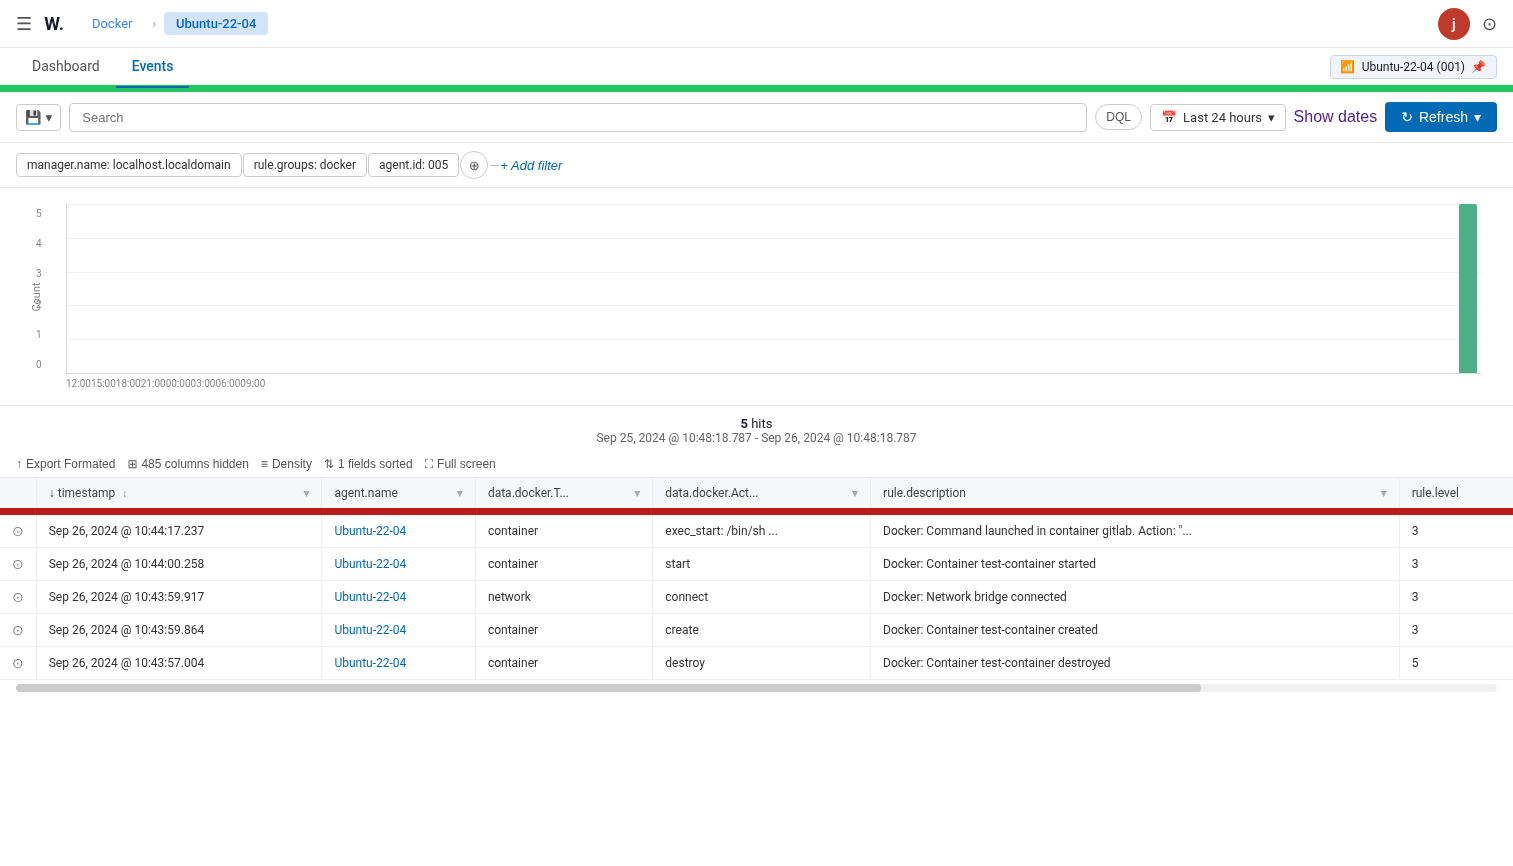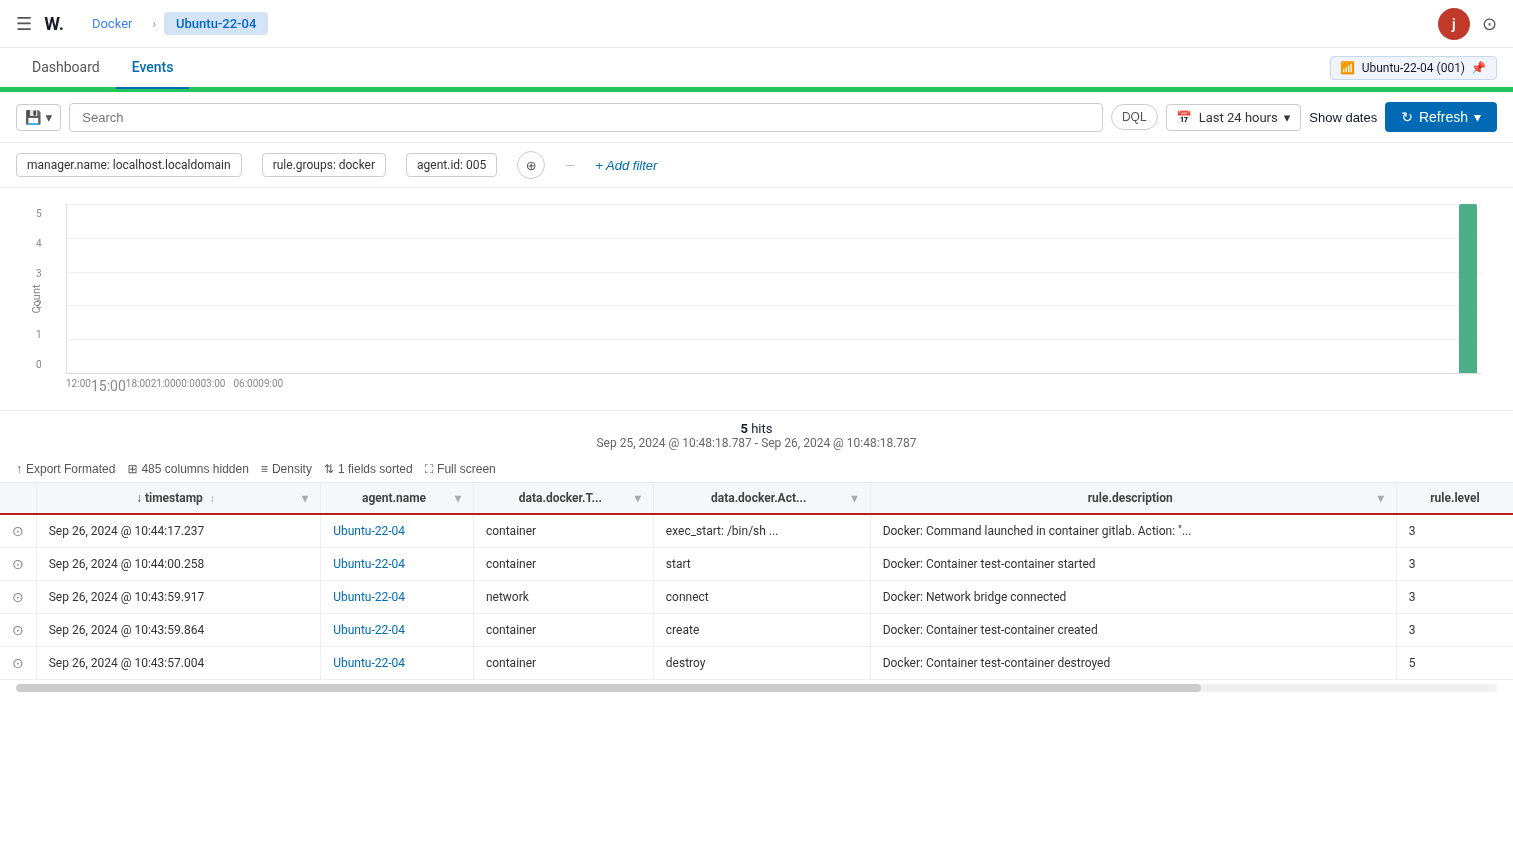--- a/index.html
+++ b/index.html
@@ -35,21 +35,21 @@
       background: #c0392b; color: white; display: flex; align-items: center; justify-content: center;
       font-weight: 600; font-size: 14px; cursor: pointer;
     }
     .help-icon { color: #555; font-size: 18px; cursor: pointer; }
 
     
     .tabs-bar {
       display: flex;
       align-items: center;
       padding: 0 16px;
-      border-bottom: 5px solid #22c55e;
+      border-bottom: 7px solid #22c55e;
       height: 44px;
       text-align: right;
     }
     .tab {
       padding: 12px 16px;
       font-size: 14px;
       color: #555;
       cursor: pointer;
       border-bottom: 2px solid transparent;
       margin-bottom: -1px;
@@ -97,34 +97,34 @@
     .dql-btn {
       border: 1px solid #ccc; border-radius: 13px;
       padding: 5px 10px; background: #fff; cursor: pointer; font-size: 12px; color: #555;
     }
     .time-picker {
       display: flex; align-items: center; gap: 6px;
       border: 1px solid #ccc; border-radius: 4px;
       padding: 5px 10px; background: #fff; cursor: pointer; font-size: 13px; color: #333;
     }
     .show-dates-btn {
-      background: none; border: none; cursor: pointer; font-size: 13px; color: #0f172a;
+      background: none; border: none; cursor: pointer; font-size: 16px; color: #4c1d95;
     }
     .refresh-btn {
       display: flex; align-items: center; gap: 6px;
       background: #006bb4; color: white; border: none;
       border-radius: 4px; padding: 7px 16px; cursor: pointer; font-size: 14px; font-weight: 500;
     }
 
     
     .filters-bar {
       display: flex;
       align-items: center;
       padding: 8px 16px;
-      gap: 20px;
+      gap: 1px;
       border-bottom: 1px solid #e8e8e8;
     }
     .filter-tag {
       border: 1px solid #ccc; border-radius: 4px;
       padding: 4px 10px; background: #fff; font-size: 12px; color: #333; cursor: pointer;
     }
     .filter-options-btn {
       width: 28px; height: 28px; border: 1px solid #ccc; border-radius: 50%;
       display: flex; align-items: center; justify-content: center; cursor: pointer; color: #555;
     }
@@ -161,25 +161,25 @@
 
     
     .data-table {
       width: 100%;
       border-collapse: collapse;
       font-size: 12px;
     }
     .data-table th {
       background: #f5f7fa;
       padding: 8px 12px;
-      text-align: center;
+      text-align: left;
       font-size: 12px;
-      font-weight: 700;
+      font-weight: 400;
       color: #444;
-      border-bottom: 2px solid #b91c1c;
+      border-bottom: 7px solid #b91c1c;
       border-right: 1px solid #eee;
       white-space: nowrap;
       cursor: pointer;
       user-select: none;
     }
     .data-table th:last-child { border-right: none; }
     .data-table td {
       padding: 8px 12px;
       border-bottom: 1px solid #eee;
       border-right: 1px solid #eee;
@@ -286,26 +286,26 @@
       <div style="position:absolute;top:60%;left:0;right:0;border-top:1px solid #f0f0f0;"></div>
       <div style="position:absolute;top:80%;left:0;right:0;border-top:1px solid #f0f0f0;"></div>
 
       <div style="position:absolute; bottom:0; right:4px; width:18px; height:100%; display:flex; align-items:flex-end;">
         <div style="width:18px; height:100%; background:#4caf87; border-radius:2px 2px 0 0;"></div>
       </div>
     </div>
 
     <div style="display:flex; justify-content:flex-start; margin-top:4px;">
       <span style="font-size:10px;color:#888;">12:00</span>
-      <span style="font-size:14px;color:#888;">15:00</span>
+      <span style="font-size:10px;color:#888;">15:00</span>
       <span style="font-size:10px;color:#888;">18:00</span>
       <span style="font-size:10px;color:#888;">21:00</span>
       <span style="font-size:10px;color:#888;">00:00</span>
       <span style="font-size:10px;color:#888;">03:00</span>
-      <span style="font-size:10px;color:#888;margin-left:8px;">06:00</span>
+      <span style="font-size:10px;color:#888;">06:00</span>
       <span style="font-size:10px;color:#888;">09:00</span>
     </div>
   </div>
 </div>
 
 <div class="results-header">
   <div>
     <strong>5</strong>
     <span> hits</span>
   </div>

